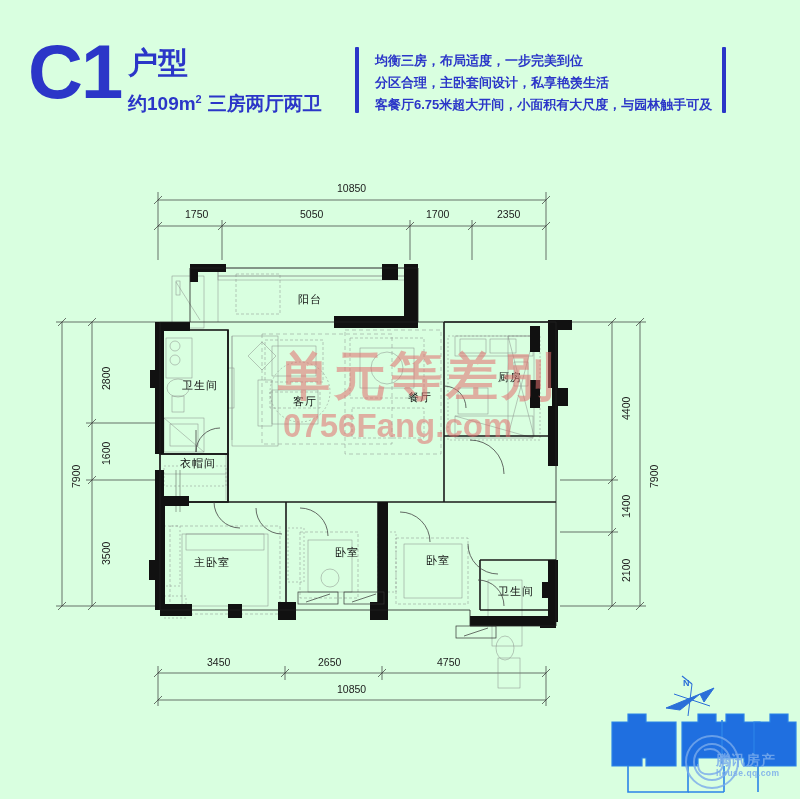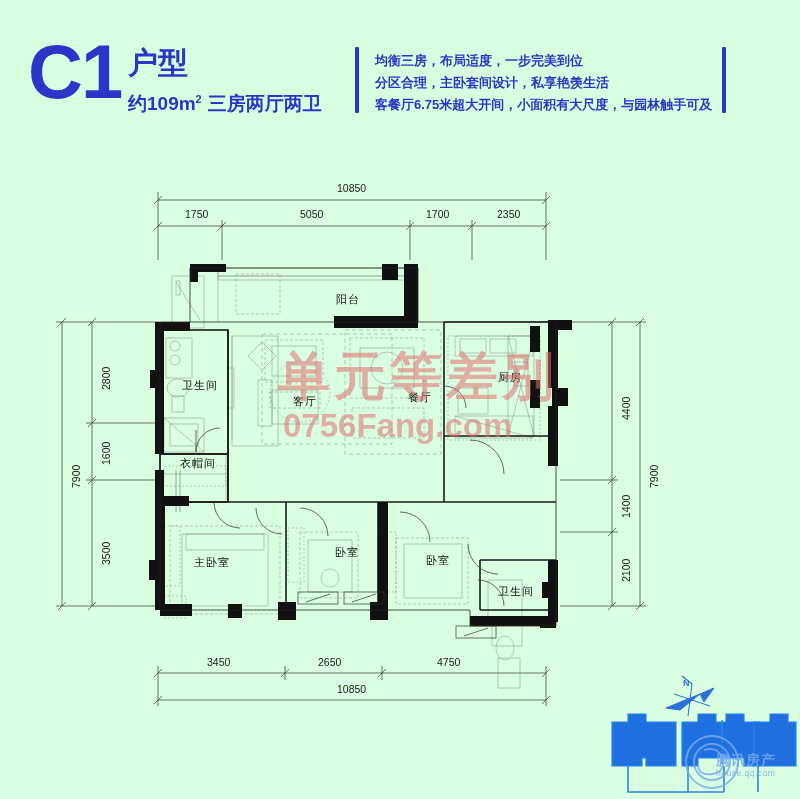--- a/index.html
+++ b/index.html
@@ -80,21 +80,21 @@
 
   
   .keyplan{position:absolute;left:604px;top:662px;width:196px;height:137px;}
   .logo-text{
     position:absolute;left:716px;top:752px;
     font-size:14px;font-weight:bold;color:rgba(120,170,235,.85);
     letter-spacing:1px;white-space:nowrap;
   }
   .logo-sub{
     position:absolute;left:716px;top:768px;
-    font-size:8.5px;font-weight:normal;color:rgba(120,170,235,.85);
+    font-size:8.5px;font-weight:bold;color:rgba(120,170,235,.85);
     letter-spacing:.5px;white-space:nowrap;
   }
   .north-n{
     position:absolute;left:683px;top:678px;
     font-size:9px;font-weight:bold;color:#2b6fd8;
   }
 </style>
 </head>
 <body>
 
@@ -350,21 +350,21 @@
           <rect x="298" y="452" width="40" height="12"></rect>
           <line x1="306" y1="462" x2="330" y2="454"></line>
           <rect x="344" y="452" width="40" height="12"></rect>
           <line x1="352" y1="462" x2="376" y2="454"></line>
           <rect x="456" y="486" width="40" height="12"></rect>
           <line x1="464" y1="496" x2="488" y2="488"></line>
         </g>
       </g>
     </svg>
 
-    <div class="rlabel" style="left:298px;top:152px;margin-left:38px;">阳台</div>
+    <div class="rlabel" style="left:298px;top:152px;">阳台</div>
     <div class="rlabel" style="left:182px;top:238px;">卫生间</div>
     <div class="rlabel" style="left:180px;top:316px;text-align:center;">衣帽间</div>
     <div class="rlabel" style="left:293px;top:254px;">客厅</div>
     <div class="rlabel" style="left:408px;top:250px;">餐厅</div>
     <div class="rlabel" style="left:498px;top:230px;">厨房</div>
     <div class="rlabel" style="left:194px;top:415px;">主卧室</div>
     <div class="rlabel" style="left:335px;top:405px;">卧室</div>
     <div class="rlabel" style="left:426px;top:413px;">卧室</div>
     <div class="rlabel" style="left:498px;top:444px;">卫生间</div>
 

